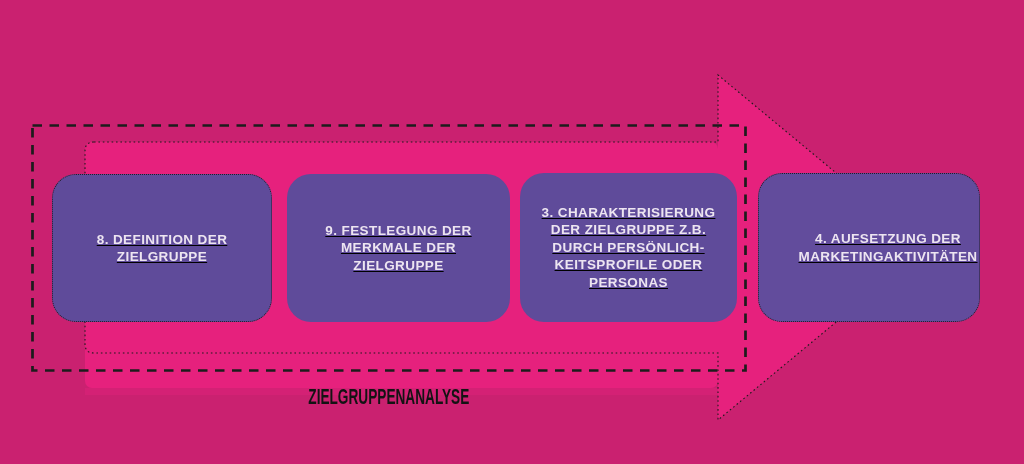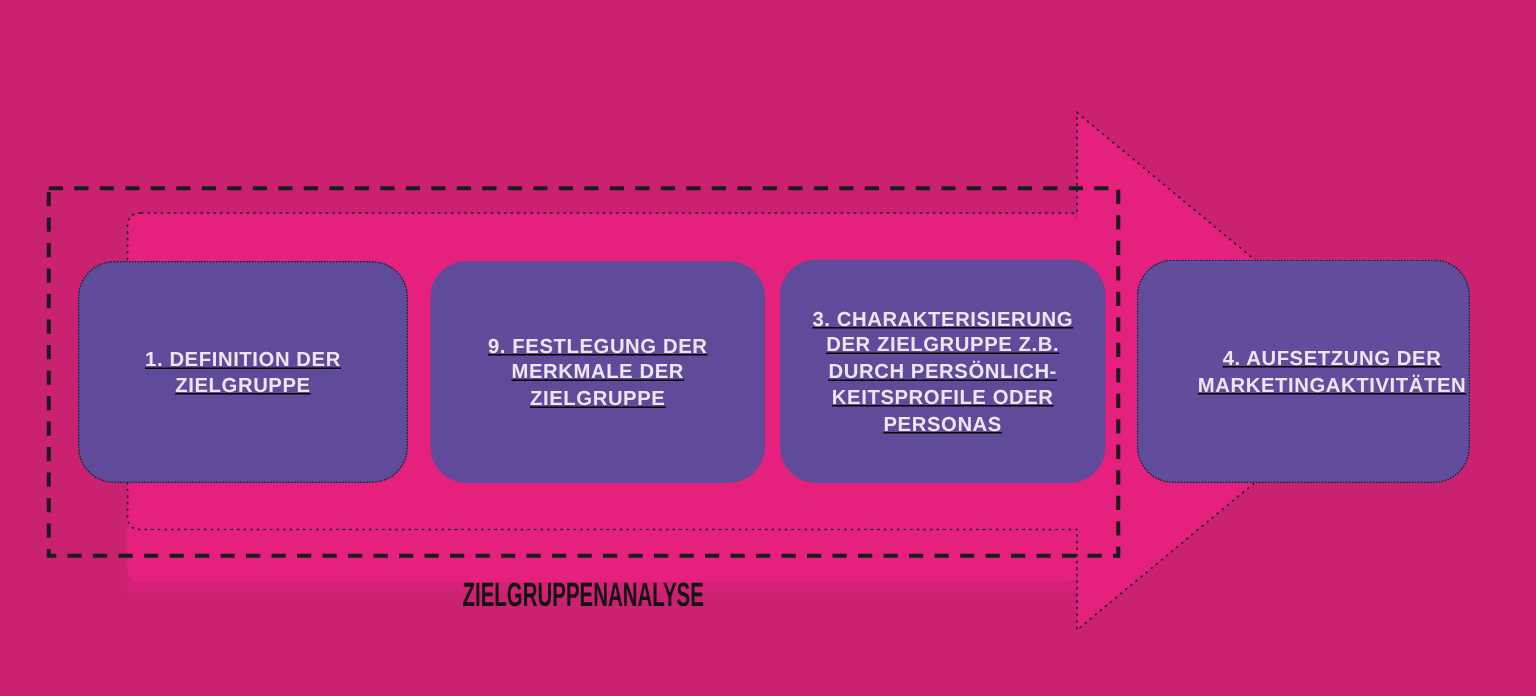--- a/index.html
+++ b/index.html
@@ -94,21 +94,21 @@
 
   <svg id="arrow-svg" viewBox="0 0 1024 464">
     <rect class="arrow-fill" x="85" y="142" width="633" height="246" rx="7"></rect>
     <rect class="arrow-fade" x="85" y="388" width="633" height="7"></rect>
     <polygon class="arrow-fill" points="718,75 926,247.5 718,420"></polygon>
     <path class="arrow-outline" d="M 94,142 H 718 V 75 L 926,247.5 L 718,420 V 353 H 94 Q 85,353 85,344 V 151 Q 85,142 94,142 Z"></path>
     <rect class="dashed-frame" x="32.5" y="125.5" width="713" height="245"></rect>
   </svg>
 
   <div id="box1" class="box protrude">
-    <span class="box-label">1. DEFINITION DER
+    <span class="box-label">8. DEFINITION DER
 ZIELGRUPPE</span>
   </div>
 
   <div id="box2" class="box">
     <span class="box-label">9. FESTLEGUNG DER
 MERKMALE DER
 ZIELGRUPPE</span>
   </div>
 
   <div id="box3" class="box">

